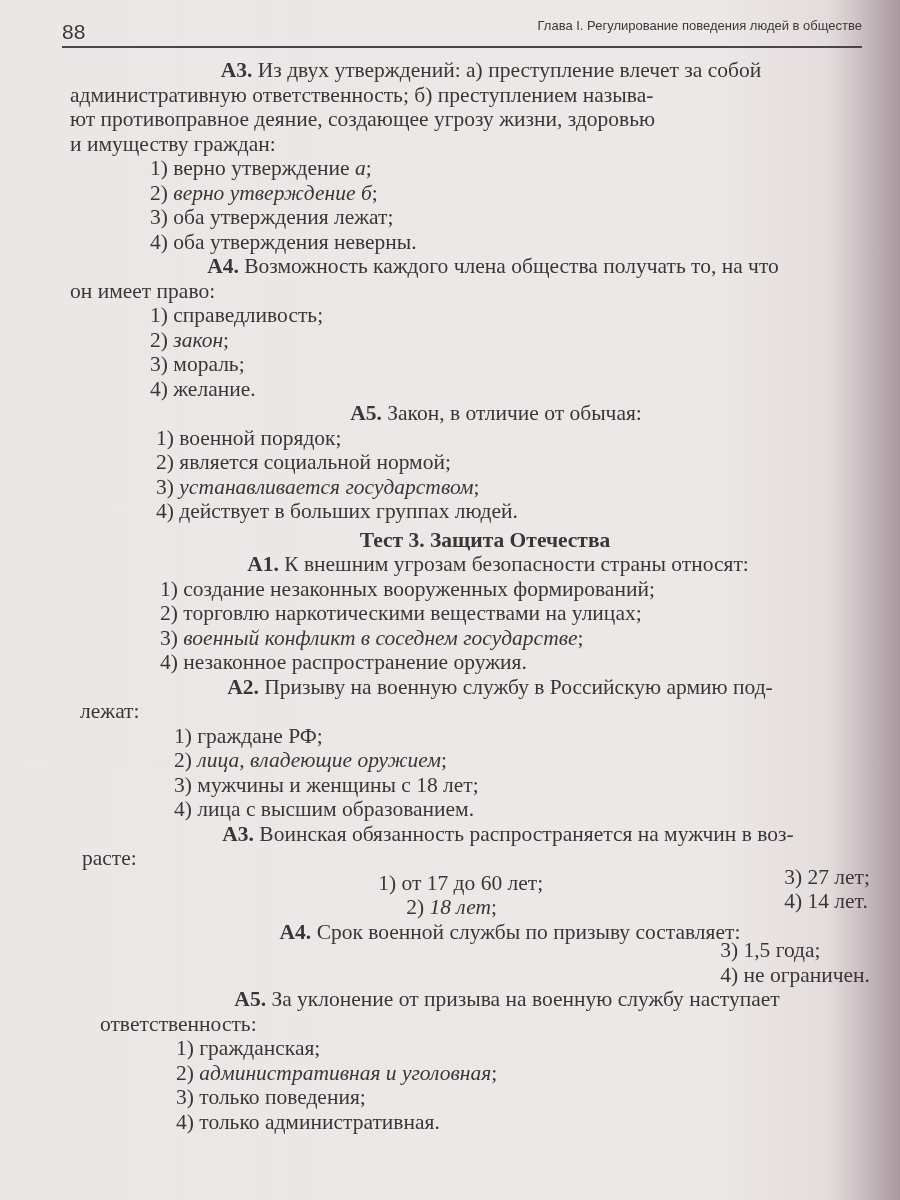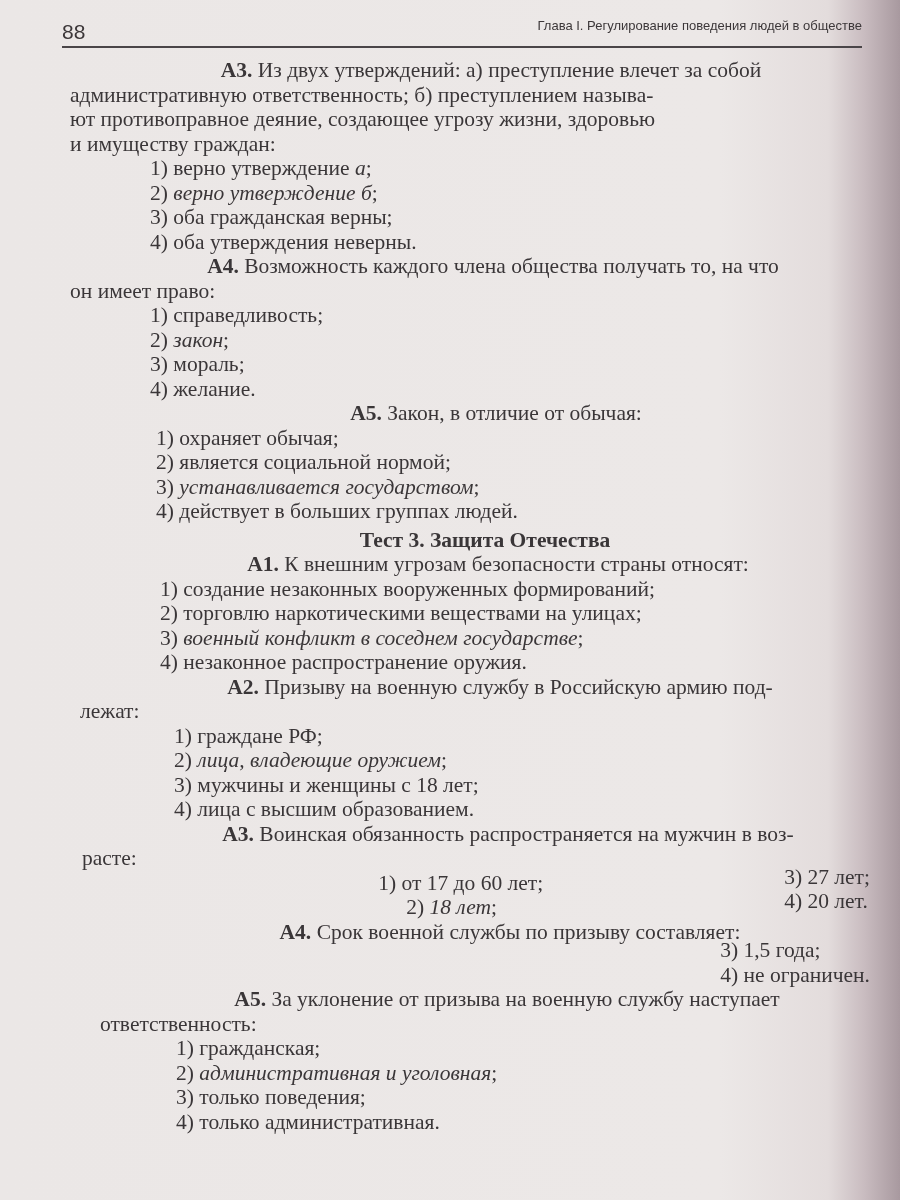--- a/index.html
+++ b/index.html
@@ -43,36 +43,36 @@
 
   <div class="content">
 
     <div>
       <div class="line q" style="padding-left:42px"><b class="qnum">A3.</b><span> Из двух утверждений: а) преступление влечет за собой</span></div>
       <div class="line cont"><span>административную ответственность; б) преступлением называ-</span></div>
       <div class="line cont"><span>ют противоправное деяние, создающее угрозу жизни, здоровью</span></div>
       <div class="line cont"><span>и имуществу граждан:</span></div>
       <div class="line opt"><span>1)</span><span> верно утверждение </span><span class="it">а</span><span>;</span></div>
       <div class="line opt"><span>2)</span><span class="it"> верно утверждение б</span><span>;</span></div>
-      <div class="line opt"><span>3)</span><span> оба гражданская верны;</span></div>
+      <div class="line opt"><span>3)</span><span> оба утверждения лежат;</span></div>
       <div class="line opt"><span>4)</span><span> оба утверждения неверны.</span></div>
     </div>
 
     <div>
       <div class="line q" style="padding-left:46px"><b class="qnum">А4.</b><span> Возможность каждого члена общества получать то, на что</span></div>
       <div class="line cont"><span>он имеет право:</span></div>
       <div class="line opt"><span>1)</span><span> справедливость;</span></div>
       <div class="line opt"><span>2)</span><span class="it"> закон</span><span>;</span></div>
       <div class="line opt"><span>3)</span><span> мораль;</span></div>
       <div class="line opt"><span>4)</span><span> желание.</span></div>
     </div>
 
     <div>
       <div class="line q" style="padding-left:52px"><b class="qnum">А5.</b><span> Закон, в отличие от обычая:</span></div>
-      <div class="line opt" style="padding-left:86px"><span>1)</span><span> охраняет обычая;</span></div>
+      <div class="line opt" style="padding-left:86px"><span>1)</span><span> военной порядок;</span></div>
       <div class="line opt" style="padding-left:86px"><span>2)</span><span> является социальной нормой;</span></div>
       <div class="line opt" style="padding-left:86px"><span>3)</span><span class="it"> устанавливается государством</span><span>;</span></div>
       <div class="line opt" style="padding-left:86px"><span>4)</span><span> действует в больших группах людей.</span></div>
     </div>
 
     <div class="line title" style="margin-top:4px">Тест 3. Защита Отечества</div>
 
     <div>
       <div class="line q" style="padding-left:56px"><b class="qnum">А1.</b><span> К внешним угрозам безопасности страны относят:</span></div>
       <div class="line opt" style="padding-left:90px"><span>1)</span><span> создание незаконных вооруженных формирований;</span></div>
@@ -93,21 +93,21 @@
     <div>
       <div class="line q" style="padding-left:76px"><b class="qnum">А3.</b><span> Воинская обязанность распространяется на мужчин в воз-</span></div>
       <div class="line cont" style="padding-left:12px"><span>расте:</span></div>
       <div class="two">
         <div class="l">
           <div class="line opt" style="padding-left:100px"><span>1)</span><span> от 17 до 60 лет;</span></div>
           <div class="line opt" style="padding-left:128px"><span>2)</span><span class="it"> 18 лет</span><span>;</span></div>
         </div>
         <div>
           <div class="line" style="padding-left:86px;margin-top:-6px"><span>3)</span><span> 27 лет;</span></div>
-          <div class="line" style="padding-left:86px"><span>4)</span><span> 20 лет.</span></div>
+          <div class="line" style="padding-left:86px"><span>4)</span><span> 14 лет.</span></div>
         </div>
       </div>
     </div>
 
     <div>
       <div class="line q" style="padding-left:80px"><b class="qnum">А4.</b><span> Срок военной службы по призыву составляет:</span></div>
       <div class="two">
         <div>
           <div class="line" style="padding-left:90px;margin-top:-6px"><span>3)</span><span> 1,5 года;</span></div>
           <div class="line" style="padding-left:90px"><span>4)</span><span> не ограничен.</span></div>

